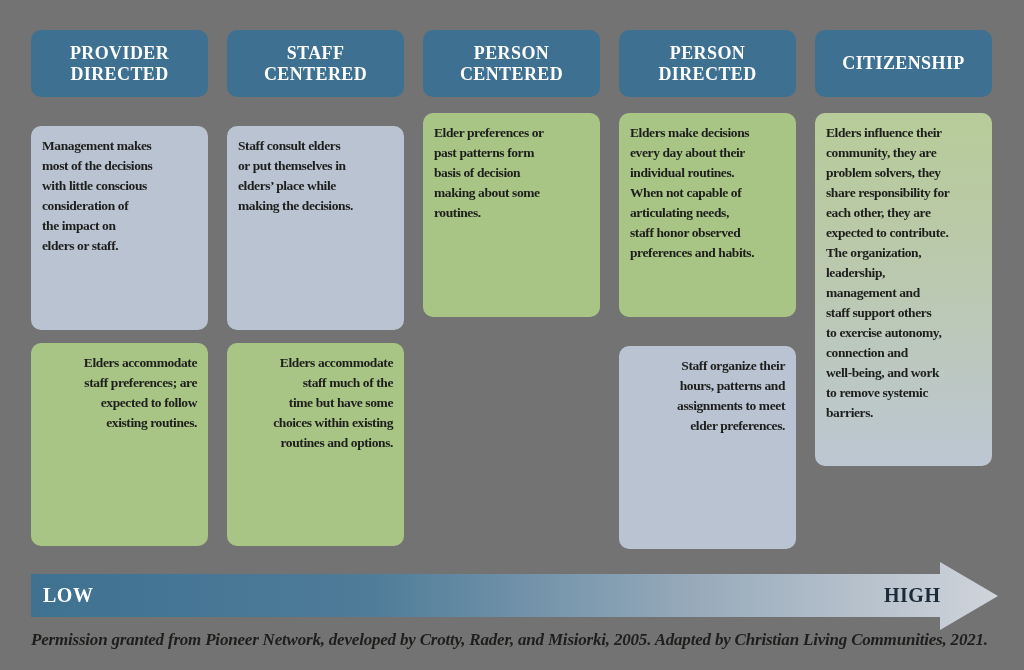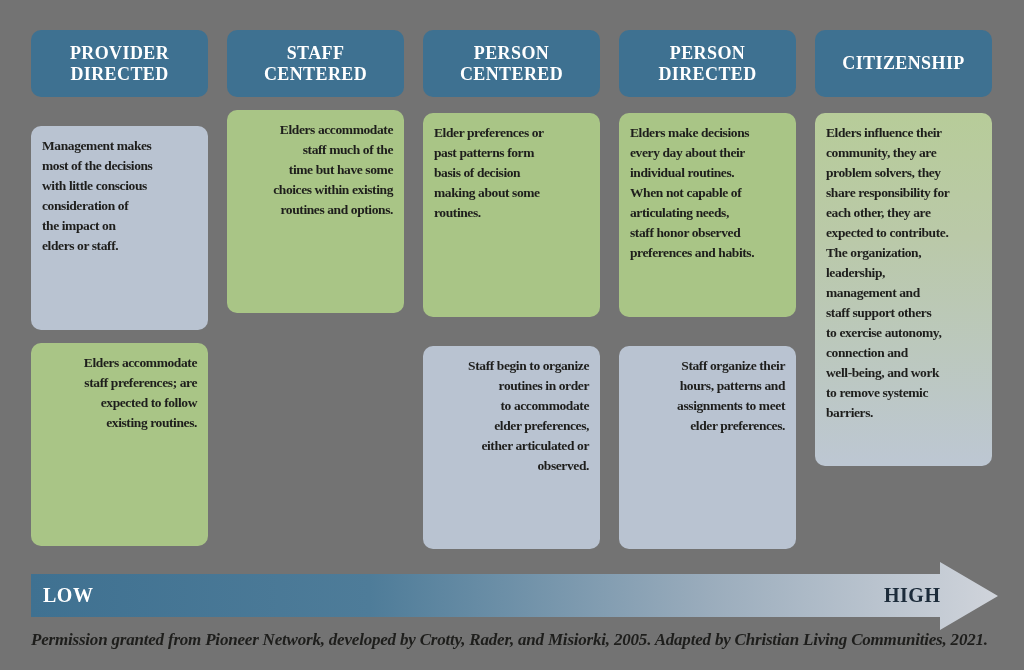--- a/index.html
+++ b/index.html
@@ -71,46 +71,44 @@
         <p>Elders accommodate
 staff preferences; are
 expected to follow
 existing routines.</p>
       </div>
     </div>
 
     <div class="column">
       <div class="header">STAFF
 CENTERED</div>
+      <div class="cell cell-blue row1">
+        <p>Staff consult elders
+or put themselves in
+elders’ place while
+making the decisions.</p>
+      </div>
       <div class="cell cell-green row2">
         <p>Elders accommodate
 staff much of the
 time but have some
 choices within existing
 routines and options.</p>
       </div>
     </div>
 
     <div class="column">
       <div class="header">PERSON
 CENTERED</div>
       <div class="cell cell-green row1">
         <p>Elder preferences or
 past patterns form
 basis of decision
 making about some
 routines.</p>
-      </div>
-      <div class="cell cell-blue row2">
-        <p>Staff begin to organize
-routines in order
-to accommodate
-elder preferences,
-either articulated or
-observed.</p>
       </div>
     </div>
 
     <div class="column">
       <div class="header">PERSON
 DIRECTED</div>
       <div class="cell cell-green row1">
         <p>Elders make decisions
 every day about their
 individual routines.

